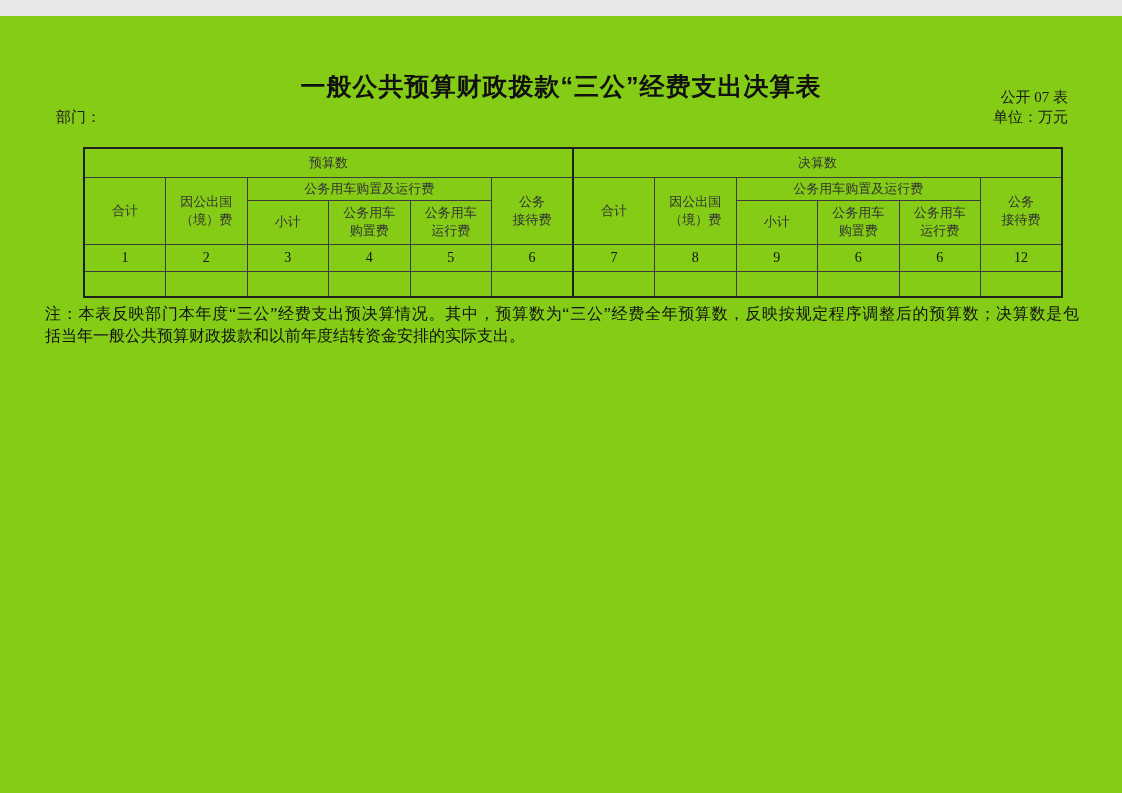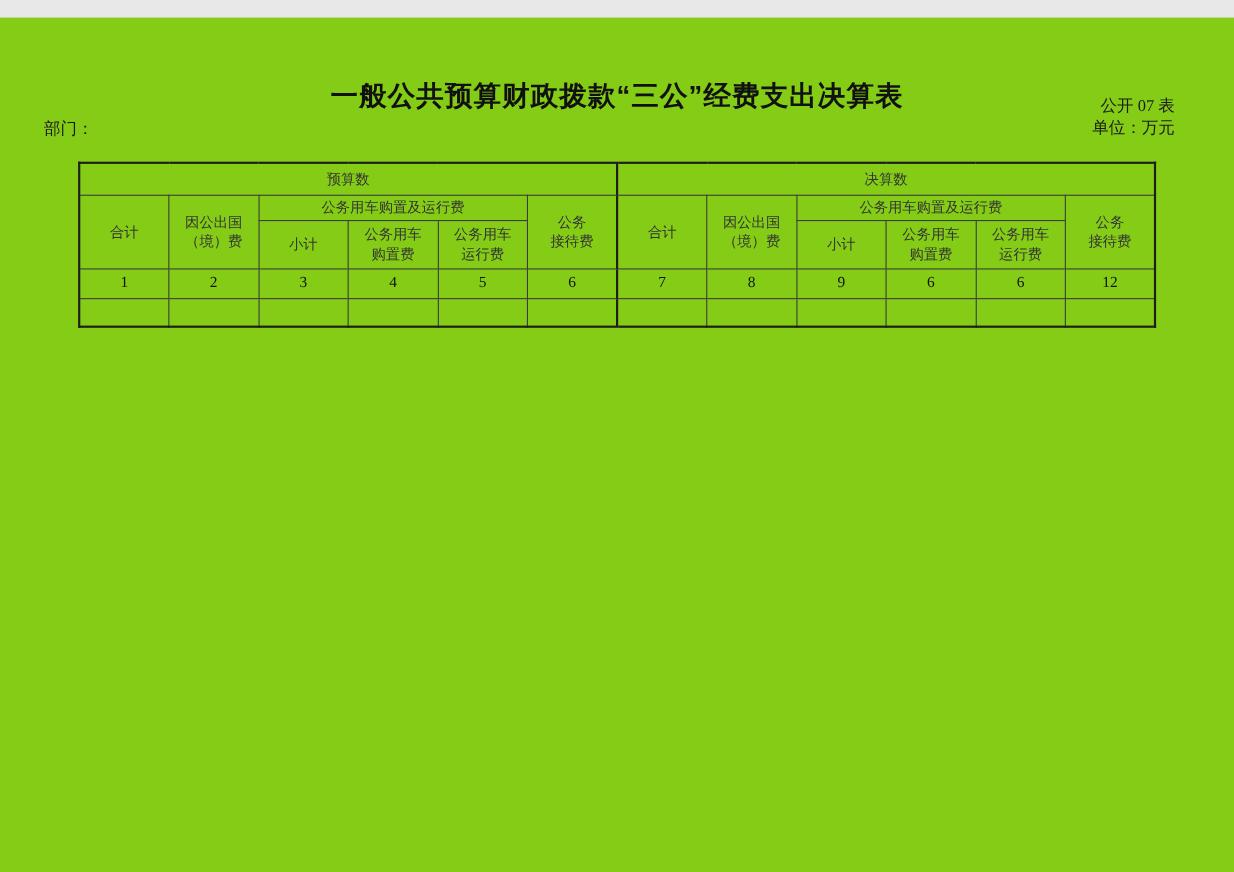--- a/index.html
+++ b/index.html
@@ -21,35 +21,35 @@
     width: 100%;
     text-align: center;
     font-family: "Liberation Sans", sans-serif;
     font-weight: bold;
     font-size: 25px;
     letter-spacing: 1px;
     color: #111111;
   }
   .dept-label {
     position: absolute;
-    left: 40px;
+    left: 56px;
     top: 92px;
     font-size: 15px;
   }
   .meta-right {
     position: absolute;
     right: 54px;
     top: 71px;
     text-align: right;
     font-size: 15px;
     line-height: 20px;
   }
   table.expense-table {
     position: absolute;
-    left: 71px;
+    left: 83px;
     top: 131px;
     width: 980px;
     border-collapse: collapse;
     table-layout: fixed;
     border: 2px solid #1f1f1f;
   }
   .expense-table th, .expense-table td {
     border: 1.5px solid #3c3c3c;
     text-align: center;
     vertical-align: middle;
@@ -162,14 +162,18 @@
         <td class="mid-split"></td>
         <td></td>
         <td></td>
         <td></td>
         <td></td>
         <td></td>
       </tr>
     </tbody>
   </table>
 
+  <div class="footnote">
+    <div class="jline">注：本表反映部门本年度“三公”经费支出预决算情况。其中，预算数为“三公”经费全年预算数，反映按规定程序调整后的预算数；决算数是包</div>
+    <div>括当年一般公共预算财政拨款和以前年度结转资金安排的实际支出。</div>
+  </div>
 
 </div>
 
 </body></html>

